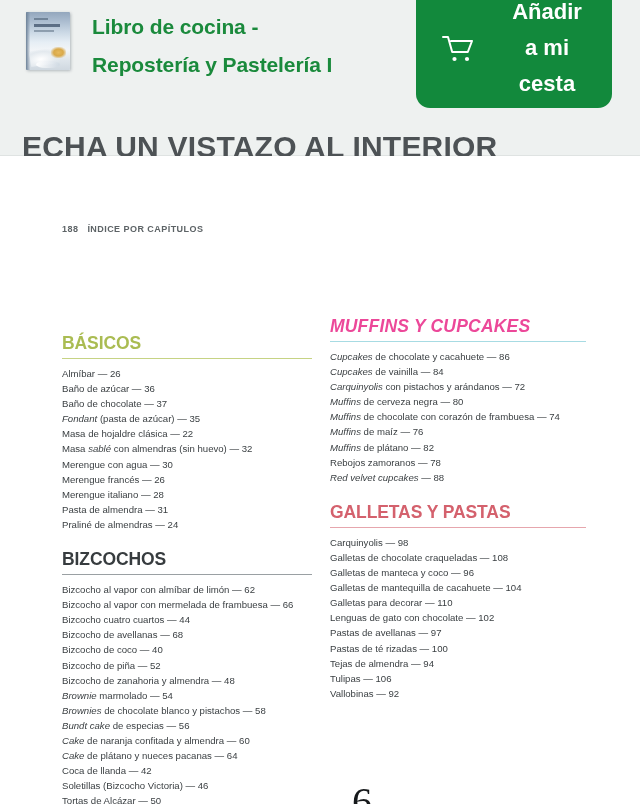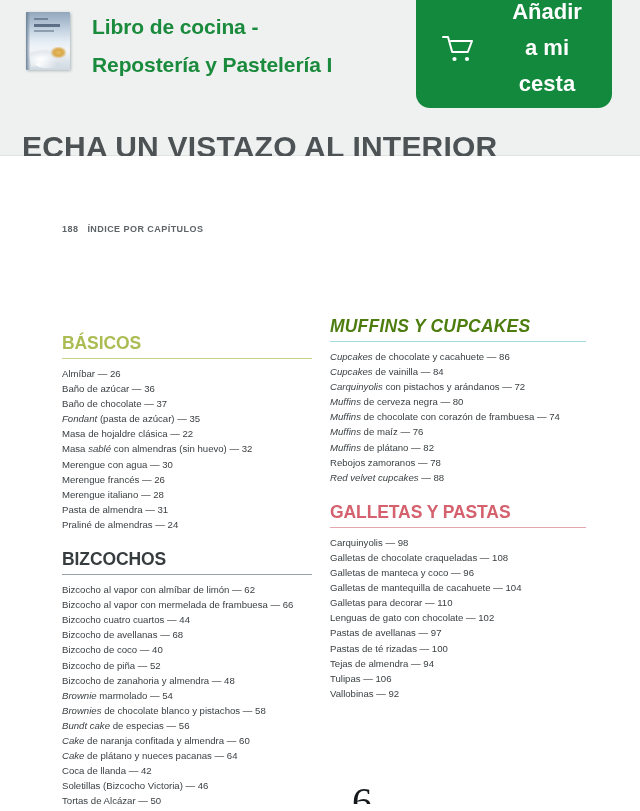--- a/index.html
+++ b/index.html
@@ -178,21 +178,21 @@
 
   .toc-heading {
     font-size: 17.5px;
     font-weight: 700;
     letter-spacing: -0.1px;
     padding-bottom: 4px;
     margin: 0;
   }
   .toc-heading.green  { color: #aabc52; }
   .toc-heading.dark   { color: #373c3f; }
-  .toc-heading.teal   { color: #4d7c0f; font-style: italic; letter-spacing: 0.2px; }
+  .toc-heading.teal   { color: #ec4899; font-style: italic; letter-spacing: 0.2px; }
   .toc-heading.red    { color: #d4616d; }
 
   .toc-rule {
     height: 1px;
     margin-bottom: 7px;
   }
   .toc-rule.green { background: #c6d384; }
   .toc-rule.dark  { background: #9aa0a3; }
   .toc-rule.teal  { background: #a7dbe3; }
   .toc-rule.red   { background: #e6a6ad; }

